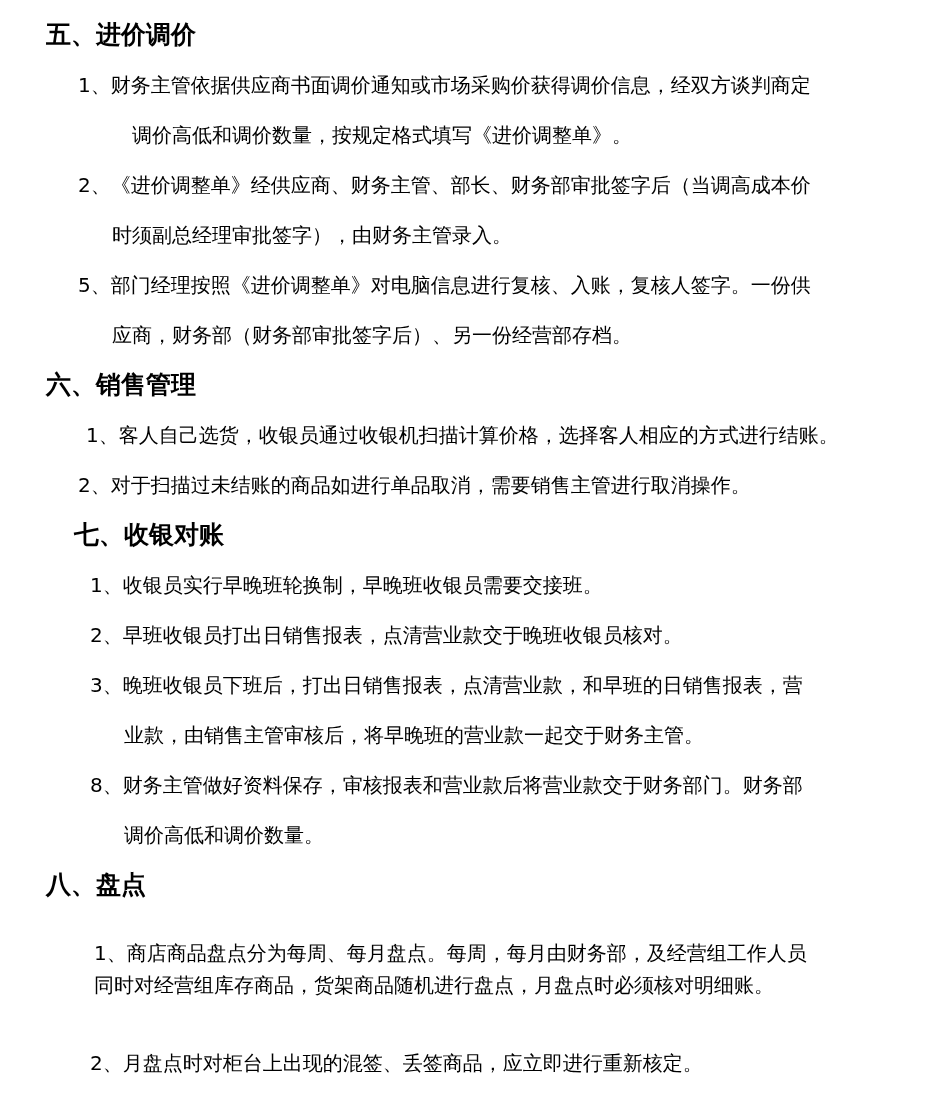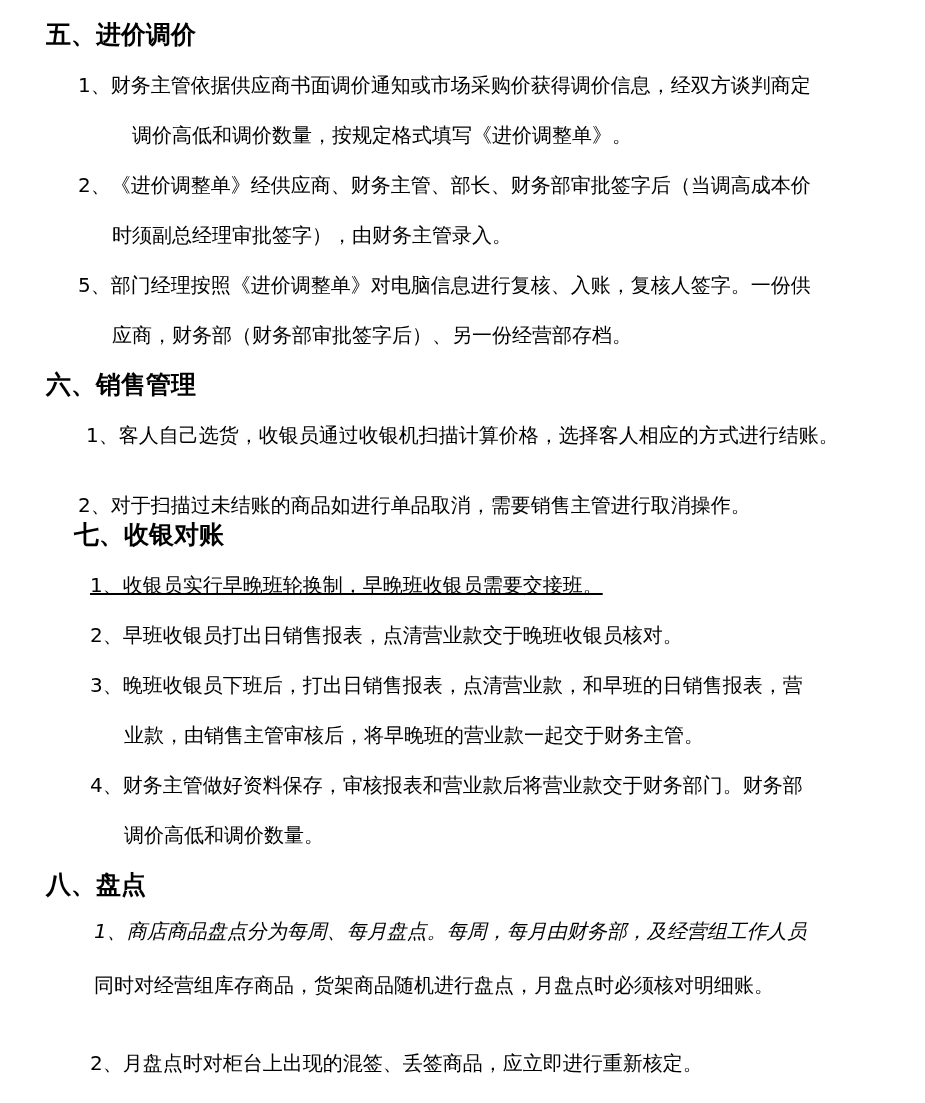--- a/index.html
+++ b/index.html
@@ -22,27 +22,27 @@
   <div class="line heading" style="left:46px; top:22px;">五、进价调价</div>
   <div class="line" style="left:78px; top:72px;">1、财务主管依据供应商书面调价通知或市场采购价获得调价信息，经双方谈判商定</div>
   <div class="line" style="left:132px; top:122px;">调价高低和调价数量，按规定格式填写《进价调整单》。</div>
   <div class="line" style="left:78px; top:172px;">2、《进价调整单》经供应商、财务主管、部长、财务部审批签字后（当调高成本价</div>
   <div class="line" style="left:112px; top:222px;">时须副总经理审批签字），由财务主管录入。</div>
   <div class="line" style="left:78px; top:272px;">5、部门经理按照《进价调整单》对电脑信息进行复核、入账，复核人签字。一份供</div>
   <div class="line" style="left:112px; top:322px;">应商，财务部（财务部审批签字后）、另一份经营部存档。</div>
 
   <div class="line heading" style="left:46px; top:372px;">六、销售管理</div>
   <div class="line" style="left:78px; top:422px;margin-left:8px;">1、客人自己选货，收银员通过收银机扫描计算价格，选择客人相应的方式进行结账。</div>
-  <div class="line" style="left:78px; top:492px;">2、对于扫描过未结账的商品如进行单品取消，需要销售主管进行取消操作。</div>
+  <div class="line" style="left:78px; top:472px;">2、对于扫描过未结账的商品如进行单品取消，需要销售主管进行取消操作。</div>
 
   <div class="line heading" style="left:46px; top:522px;margin-left:28px;">七、收银对账</div>
-  <div class="line" style="left:90px; top:572px;text-decoration:underline;">1、收银员实行早晚班轮换制，早晚班收银员需要交接班。</div>
+  <div class="line" style="left:90px; top:572px;">1、收银员实行早晚班轮换制，早晚班收银员需要交接班。</div>
   <div class="line" style="left:90px; top:622px;">2、早班收银员打出日销售报表，点清营业款交于晚班收银员核对。</div>
   <div class="line" style="left:90px; top:672px;text-align:center;">3、晚班收银员下班后，打出日销售报表，点清营业款，和早班的日销售报表，营</div>
   <div class="line" style="left:124px; top:722px;">业款，由销售主管审核后，将早晚班的营业款一起交于财务主管。</div>
-  <div class="line" style="left:90px; top:772px;">4、财务主管做好资料保存，审核报表和营业款后将营业款交于财务部门。财务部</div>
+  <div class="line" style="left:90px; top:772px;">8、财务主管做好资料保存，审核报表和营业款后将营业款交于财务部门。财务部</div>
   <div class="line" style="left:124px; top:822px;">调价高低和调价数量。</div>
 
   <div class="line heading" style="left:46px; top:872px;">八、盘点</div>
-  <div class="line" style="left:94px; top:918px;font-style:italic;">1、商店商品盘点分为每周、每月盘点。每周，每月由财务部，及经营组工作人员</div>
+  <div class="line" style="left:94px; top:940px;">1、商店商品盘点分为每周、每月盘点。每周，每月由财务部，及经营组工作人员</div>
   <div class="line" style="left:94px; top:972px;">同时对经营组库存商品，货架商品随机进行盘点，月盘点时必须核对明细账。</div>
   <div class="line" style="left:90px; top:1050px;">2、月盘点时对柜台上出现的混签、丢签商品，应立即进行重新核定。</div>
 </div>
 
 </body></html>

